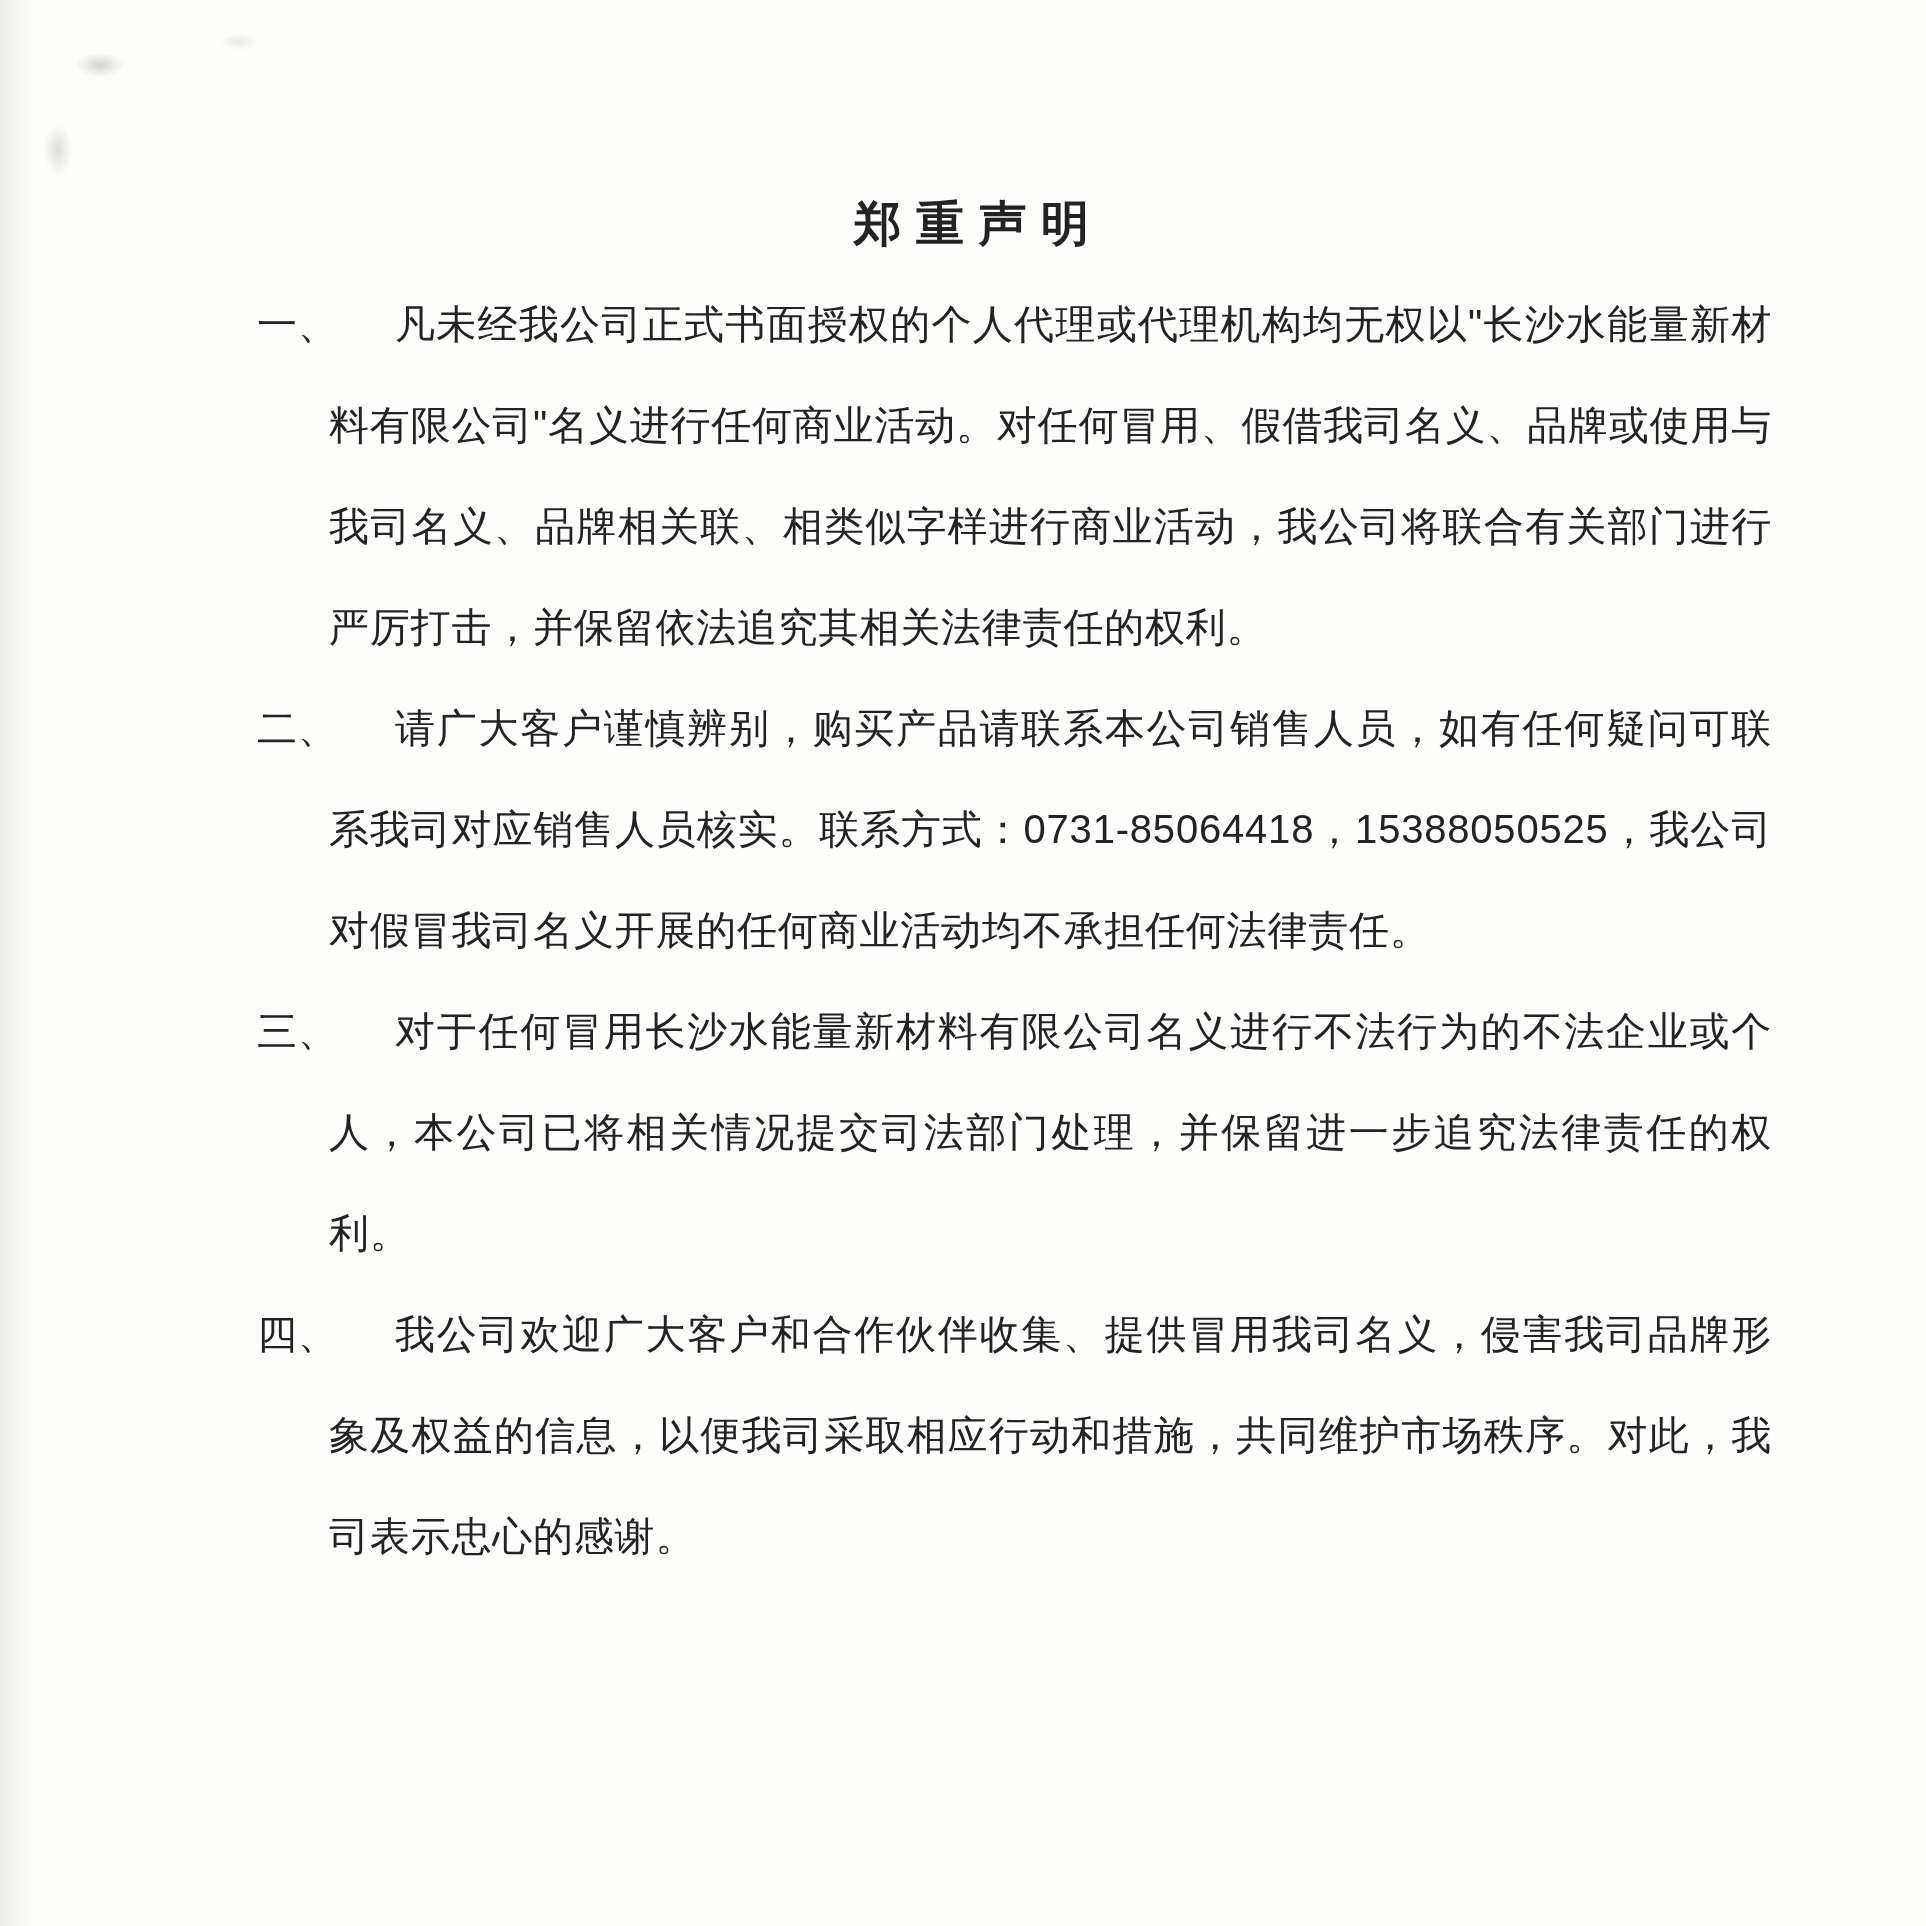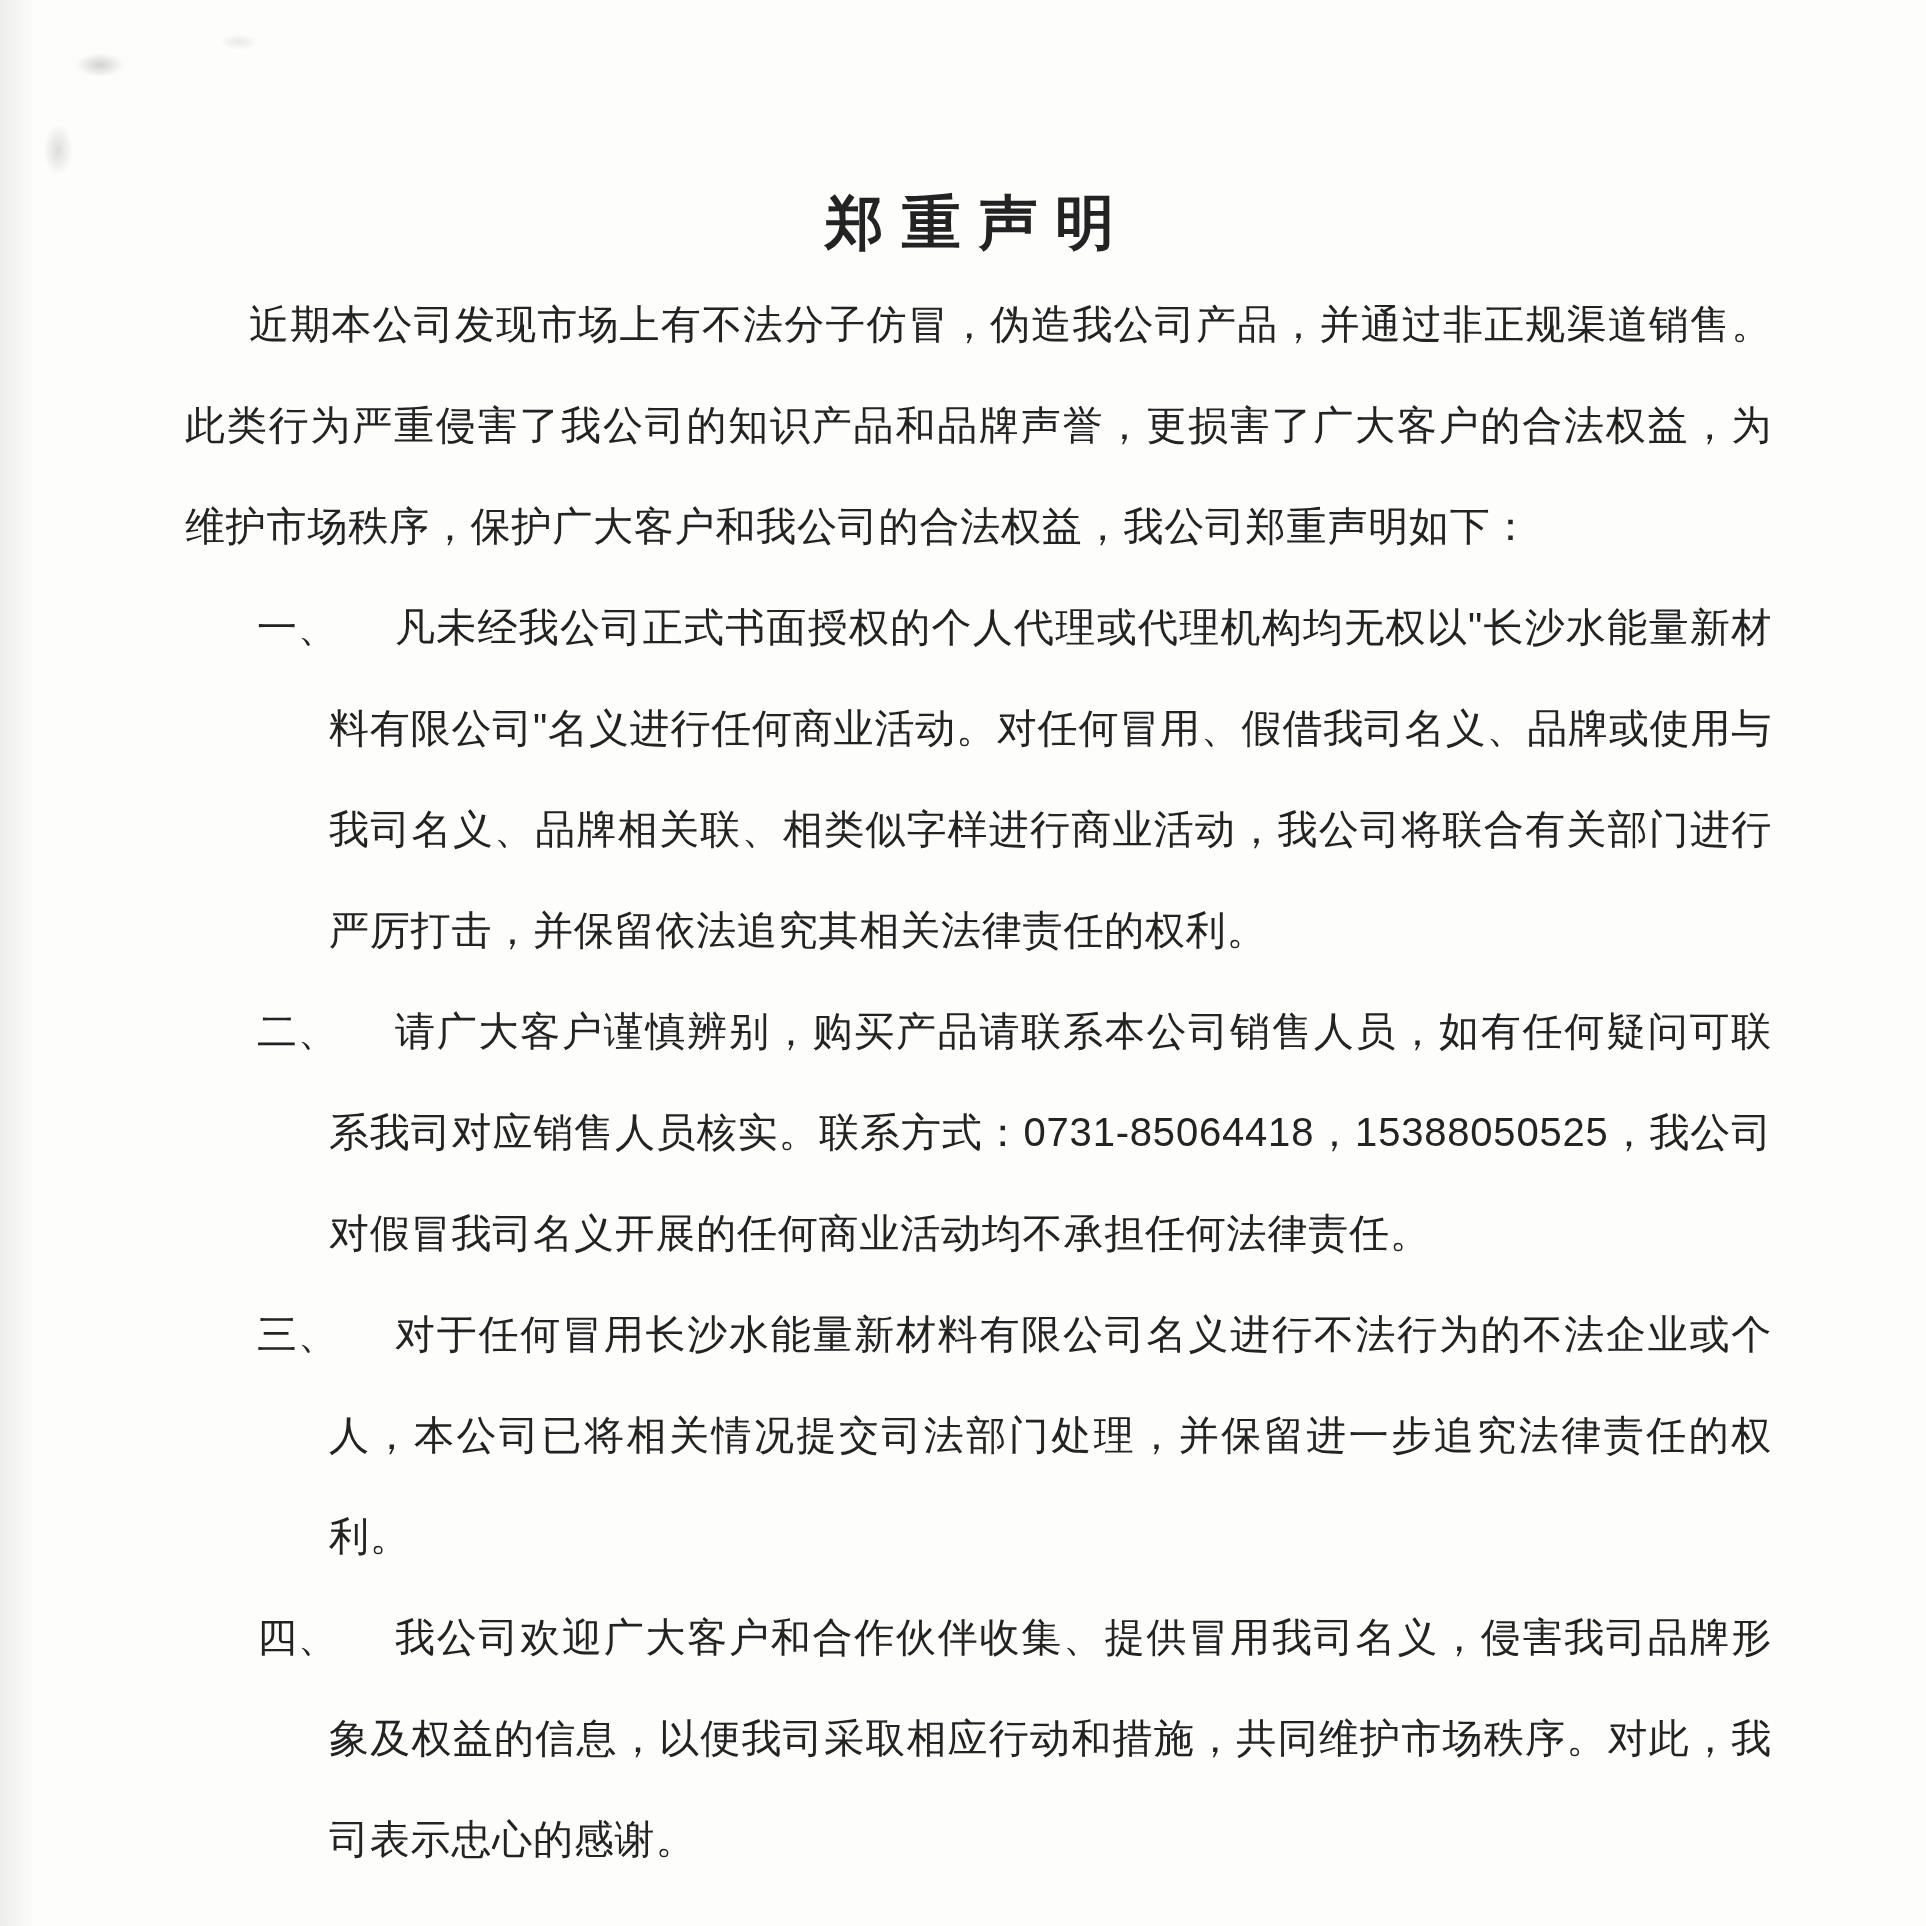--- a/index.html
+++ b/index.html
@@ -26,21 +26,21 @@
       radial-gradient(35px 17.3px at 100px 65px, rgba(120,120,120,.32), transparent 70%),
       radial-gradient(21px 37px at 58px 150px, rgba(130,130,130,.26), transparent 70%),
       radial-gradient(27px 11.6px at 239px 42px, rgba(150,150,150,.20), transparent 70%),
       radial-gradient(23px 13.5px at 69px 2650px, rgba(140,140,140,.22), transparent 70%),
       linear-gradient(to right, rgba(140,140,140,.14), transparent 35px),
       linear-gradient(to left, rgba(120,120,120,.20), transparent 27px),
       linear-gradient(to top, rgba(150,150,150,.12), transparent 23px);
   }
   h1.doc-title {
     margin:0;
-    font-size:59px;
+    font-size:48px;
     font-weight:700;
     text-align:center;
     letter-spacing:.30em;
     line-height:101px;
     position:relative; z-index:2;
   }
   .para {
     margin:0;
     text-indent:64px;
     text-align:justify;
@@ -59,21 +59,20 @@
     letter-spacing:0.8px;
   }
 </style>
 </head>
 <body>
 
 <div class="page">
 
   <h1 class="doc-title">郑重声明</h1>
 
-  <p class="para">近期本公司发现市场上有不法分子仿冒，伪造我公司产品，并通过非正规渠道销售。此类行为严重侵害了我公司的知识产品和品牌声誉，更损害了广大客户的合法权益，为维护市场秩序，保护广大客户和我公司的合法权益，我公司郑重声明如下：</p>
 
   <div class="item">
     <span class="num">一、</span><span>凡未经我公司正式书面授权的个人代理或代理机构均无权以"长沙水能量新材料有限公司"名义进行任何商业活动。对任何冒用、假借我司名义、品牌或使用与我司名义、品牌相关联、相类似字样进行商业活动，我公司将联合有关部门进行严厉打击，并保留依法追究其相关法律责任的权利。</span>
   </div>
 
   <div class="item">
     <span class="num">二、</span><span>请广大客户谨慎辨别，购买产品请联系本公司销售人员，如有任何疑问可联系我司对应销售人员核实。联系方式：0731-85064418，15388050525，我公司对假冒我司名义开展的任何商业活动均不承担任何法律责任。</span>
   </div>
 
   <div class="item">

